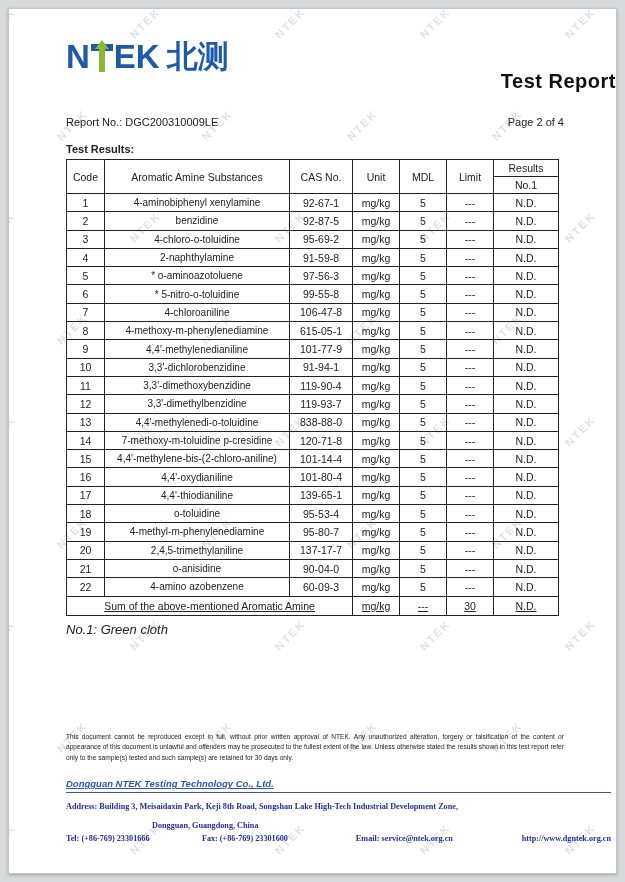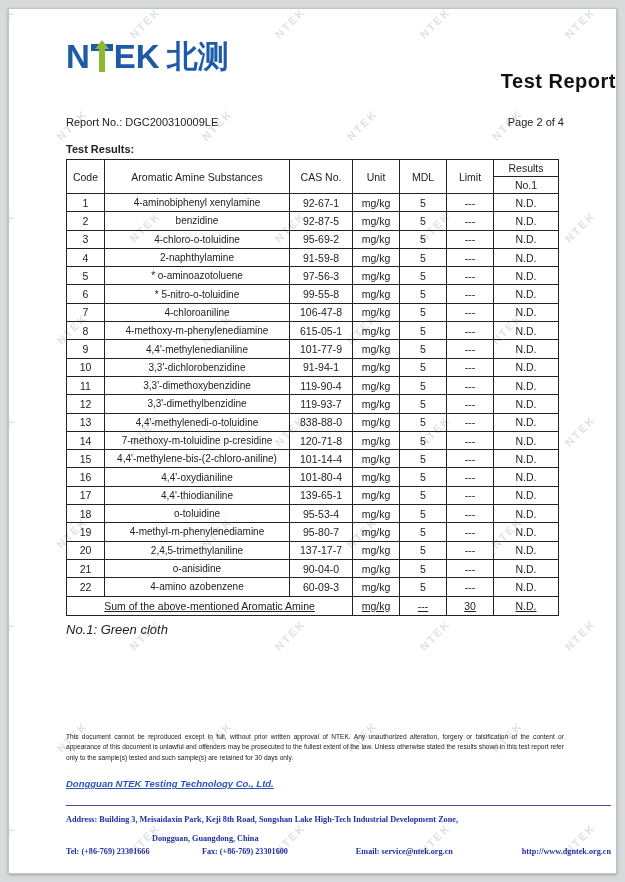--- a/index.html
+++ b/index.html
@@ -58,21 +58,21 @@
   col.c-code{width:38px;} col.c-sub{width:185px;} col.c-cas{width:63px;}
   col.c-unit{width:47px;} col.c-mdl{width:47px;} col.c-limit{width:47px;} col.c-res{width:65px;}
 
   .testpart-heading { margin:21px 57px 0 57px; font-size:11px; font-weight:bold; }
   .testpart-desc { margin:6px 57px 0 57px; font-size:13px;font-style:italic; }
 
   .disclaimer { margin:95px 52px 0 57px; font-size:6.6px; line-height:1.6;
       text-align:justify; color:#222; }
 
   .footer { margin:10px 5px 0 57px; }
-  .footer-rule { border-bottom:1.4px solid #474f9b; padding-bottom:14px; }
+  .footer-rule { border-bottom:1.4px solid #474f9b; padding-bottom:1px; }
   .company { font-size:9.5px; font-weight:bold; font-style:italic; color:#2d55c0; text-decoration:underline; }
   .addr { font-family:"Liberation Serif", serif; font-size:8.2px; font-weight:bold; color:#232e9e; margin-top:8px; line-height:1.35; }
   .addr-line2 { margin-left:86px; }
   .contact-line { display:flex; font-family:"Liberation Serif", serif; font-size:8.2px; font-weight:bold; color:#232e9e; margin-top:3px; }
   .contact-line .tel { width:150px; }
   .contact-line .fax { width:170px; }
   .contact-line .email { width:183px; }
 </style>
 </head>
 <body>

